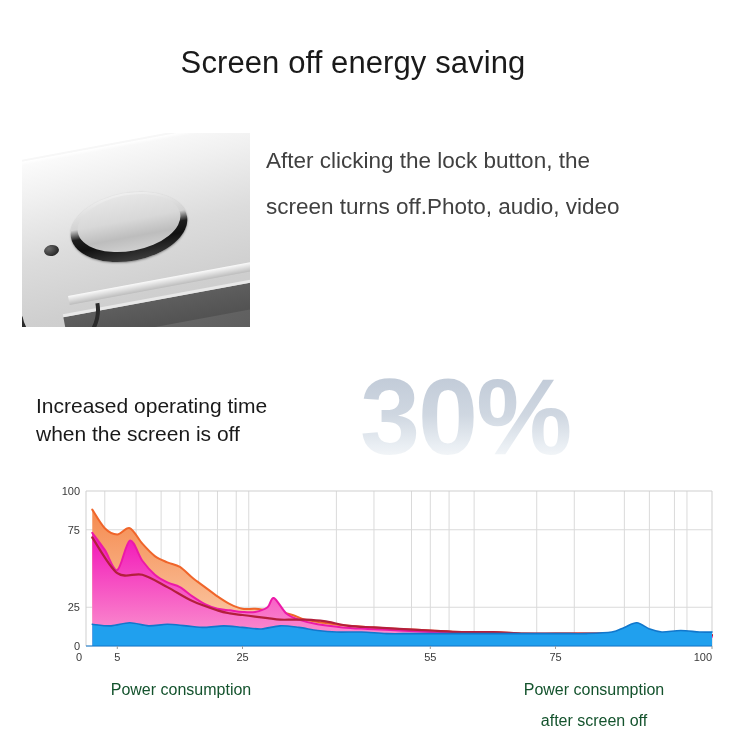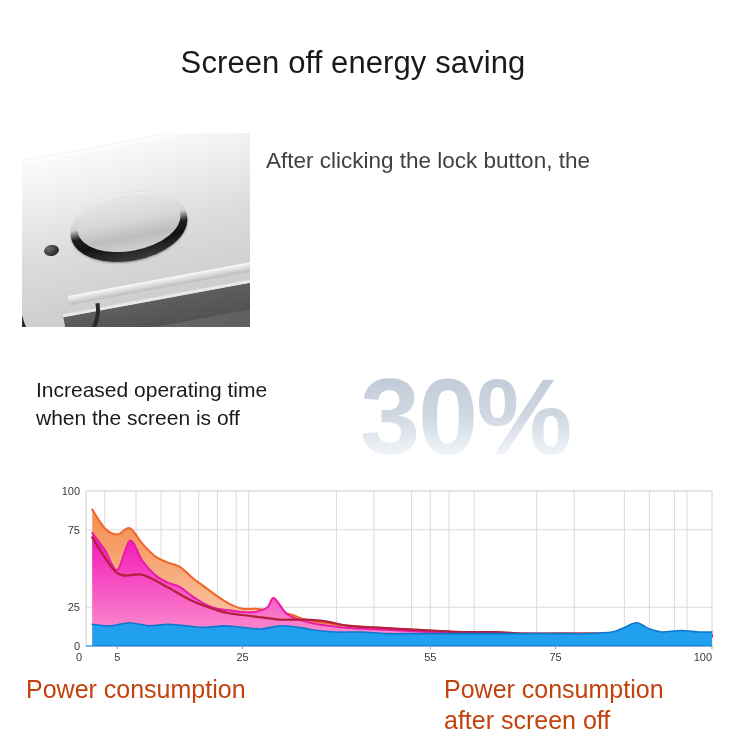--- a/index.html
+++ b/index.html
@@ -131,21 +131,21 @@
     width: 462px;
     font-size: 22.5px;
     line-height: 46px;
     color: #404040;
   }
 
   
   #chart-caption {
     position: absolute;
     left: 36px;
-    top: 376px;
+    top: 392px;
     width: 330px;
     font-size: 21px;
     line-height: 28px;
     color: #1a1a1a;
     z-index: 3;
   }
 
   
   #watermark {
     position: absolute;
@@ -177,23 +177,24 @@
 
   .ytick, .xtick {
     font-family: "Liberation Sans", sans-serif;
     font-size: 11px;
     fill: #3a3a3a;
   }
 
   
   .bottom-caption {
     position: absolute;
-    font-size: 25px;
+    font-size: 16px;
     line-height: 31px;
-    color: #c2410c;
+    color: #14532d;
+    text-align: center;
   }
   #caption-before { left: 26px;  top: 674px; width: 310px; }
   #caption-after  { left: 444px; top: 674px; width: 300px; }
 </style>
 </head>
 <body>
 
 <div id="page-title">Screen off energy saving</div>
 
 <div id="product-photo">
@@ -202,20 +203,21 @@
   <div class="ph-screen"></div>
   <div class="ph-edge-line"></div>
   <div class="ph-btn-outer"></div>
   <div class="ph-btn-inner"></div>
   <div class="ph-pin"></div>
   <div class="ph-arc"></div>
 </div>
 
 <div id="description">
   <div>After clicking the lock button, the</div>
+  <div>screen turns off.Photo, audio, video</div>
 </div>
 
 <div id="watermark">30%</div>
 
 <div id="chart-caption">
   <div>Increased operating time</div>
   <div>when the screen is off</div>
 </div>
 
 <div id="chart">

